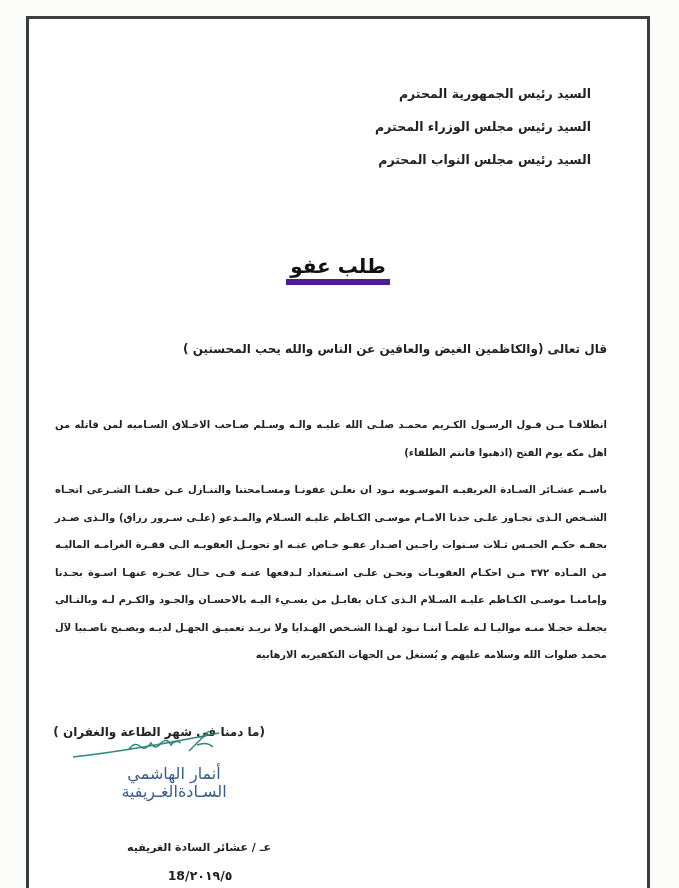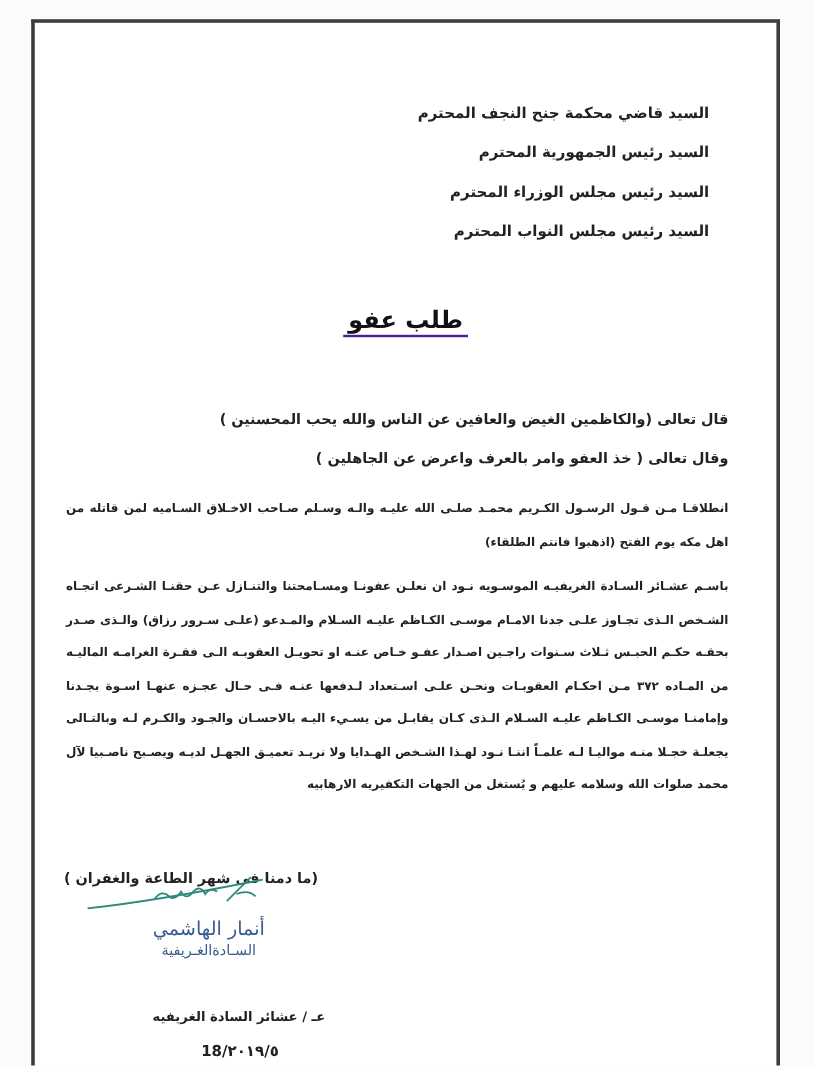--- a/index.html
+++ b/index.html
@@ -12,51 +12,49 @@
     border-top: 3px solid #3c4042; border-left: 3px solid #3a3d3f; border-right: 3px solid #3a3d3f;
     background: #ffffff; box-sizing: border-box;
   }
   .rtl { direction: rtl; text-align: right; }
   .addressees { position: absolute; right: 56px; top: 58px; width: 400px; }
   .addressee { font-size: 12.5px; font-weight: bold; color: #222; height: 33px; line-height: 33px; }
   .title {
     position: absolute; left: 0; width: 100%; top: 235px; text-align: center;
     font-size: 20px; font-weight: bold; color: #111;
   }
-  .title span { border-bottom: 2px solid #4c1d95; padding: 0 4px 1px; }
+  .title span { border-bottom: 6px solid #4c1d95; padding: 0 4px 1px; }
   .verse { position: absolute; right: 40px; font-size: 12px; font-weight: bold; color: #222; white-space: nowrap; }
   .para {
     position: absolute; right: 40px; width: 552px; font-size: 10px; font-weight: bold; color: #222;
     line-height: 27.5px; text-align: justify; text-align-last: right;
   }
   .closing { position: absolute; right: 382px; top: 706px; font-size: 12px; font-weight: bold; color: #222; white-space: nowrap; }
   .signature { position: absolute; left: 40px; top: 708px; width: 190px; height: 40px; }
   .stamp { position: absolute; left: 70px; top: 746px; width: 150px; text-align: center; color: #3a5b8e; direction: rtl; }
   .stamp-line1 { font-size: 16px; line-height: 18px; }
-  .stamp-line2 { font-size: 12px; line-height: 18px; letter-spacing: 1px; text-align: center; }
+  .stamp-line2 { font-size: 16px; line-height: 18px; letter-spacing: 1px; text-align: center; }
   .stamp-line3 { font-size: 12px; line-height: 18px; margin-top: 2px; }
   .from { position: absolute; left: 90px; top: 822px; width: 160px; text-align: center; font-size: 11px; font-weight: bold; color: #222; direction: rtl; }
   .date { position: absolute; left: 96px; top: 849px; width: 150px; text-align: center; font-size: 12.5px; font-weight: bold; color: #222; direction: rtl; letter-spacing: 0.5px; }
 </style>
 </head>
 <body>
 
 <div class="page">
 
   <div class="addressees rtl">
-    <div class="addressee">السيد قاضي محكمة جنح النجف المحترم</div>
     <div class="addressee">السيد رئيس الجمهورية المحترم</div>
     <div class="addressee">السيد رئيس مجلس الوزراء المحترم</div>
     <div class="addressee">السيد رئيس مجلس النواب المحترم</div>
   </div>
 
   <div class="title"><span class="rtl">طلب عفو</span></div>
 
   <div class="verse rtl" style="top:323px;">قال تعالى (والكاظمين الغيض والعافين عن الناس والله يحب المحسنين )</div>
-  <div class="verse rtl" style="top:356px;">وقال تعالى ( خذ العفو وامر بالعرف واعرض عن الجاهلين )</div>
 
   <div class="para rtl" style="top:392px;">انطلاقـا مـن قـول الرسـول الكـريم محمـد صلـى الله عليـه والـه وسـلم صـاحب الاخـلاق السـاميه لمن قاتله من اهل مكه يوم الفتح (اذهبوا فانتم الطلقاء)</div>
   <div class="para rtl" style="top:457px;">باسـم عشـائر السـادة الغريفيـه الموسـويه نـود ان نعلـن عفونـا ومسـامحتنا والتنـازل عـن حقنـا الشـرعى اتجـاه الشـخص الـذى تجـاوز علـى جدنا الامـام موسـى الكـاظم عليـه السـلام والمـدعو (علـى سـرور رزاق) والـذى صـدر بحقـه حكـم الحبـس ثـلاث سـنوات راجـين اصـدار عفـو خـاص عنـه او تحويـل العقوبـه الـى فقـرة الغرامـه الماليـه من المـاده ٣٧٢ مـن احكـام العقوبـات ونحـن علـى اسـتعداد لـدفعها عنـه فـى حـال عجـزه عنهـا اسـوة بجـدنا وإمامنـا موسـى الكـاظم عليـه السـلام الـذى كـان يقابـل من يسـيء اليـه بالاحسـان والجـود والكـرم لـه وبالتـالى يجعلـة خجـلا منـه مواليـا لـه علمـاً اننـا نـود لهـذا الشـخص الهـدايا ولا نريـد تعميـق الجهـل لديـه ويصـبح ناصـبيا لآل محمد صلوات الله وسلامه عليهم و يُستغل من الجهات التكفيريه الارهابيه</div>
 
   <div class="closing rtl">(ما دمنا فى شهر الطاعة والغفران )</div>
 
   <svg class="signature" viewBox="0 0 190 40">
     <path d="M4 30 C 40 26, 90 18, 150 6" stroke="#2e8a7a" stroke-width="1.6" fill="none"></path>
     <path d="M60 22 q6 -8 12 -2 q4 4 10 -4 q4 8 10 0 q6 -6 10 2 q4 -6 10 -2" stroke="#2e8a7a" stroke-width="1.5" fill="none"></path>
     <path d="M120 24 L 140 4 M 128 18 q 10 -4 16 2" stroke="#2e8a7a" stroke-width="1.5" fill="none"></path>

